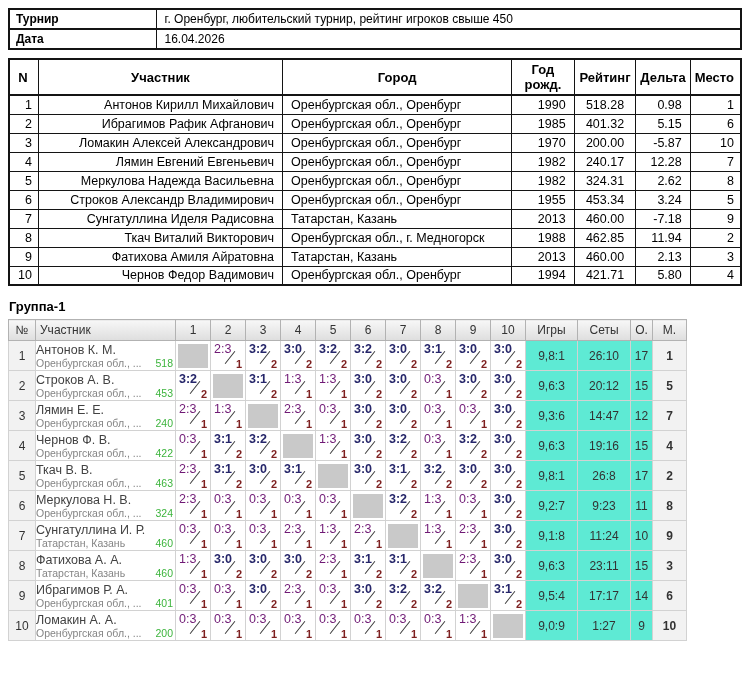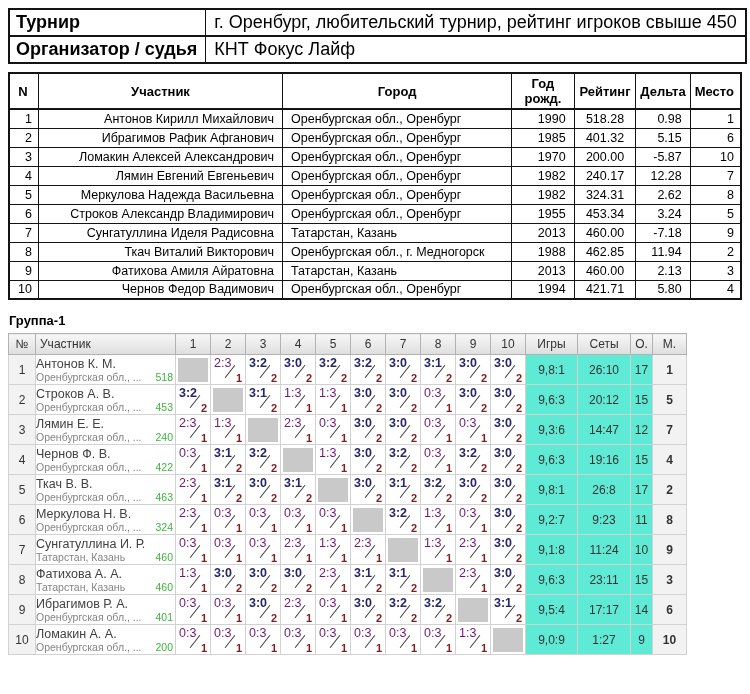--- a/index.html
+++ b/index.html
@@ -2,21 +2,21 @@
 <html><head>
 <meta charset="utf-8">
 <style>
   * { box-sizing: border-box; }
   html,body { margin:0; padding:0; background:#fff; }
   body { width:750px; height:694px; font-family:"Liberation Sans", sans-serif; overflow:hidden; }
   .page { padding:8px; }
 
   
   table.info { border-collapse:collapse; width:734px; margin:0 0 8px 0; }
-  table.info td { border:2px solid #141414; font-size:18px; color:#000; padding:2px 8px; height:17px; white-space:nowrap; }
+  table.info td { border:2px solid #141414; font-size:12px; color:#000; padding:2px 8px; height:17px; white-space:nowrap; }
   table.info td.lbl { width:147px; font-weight:bold; border-right:1px solid #141414; padding-left:6px; }
   table.info td.val { border-left:1px solid #141414; }
 
   
   table.plist { border-collapse:collapse; width:734px; margin:0 0 13px 0; border:2px solid #141414; }
   table.plist th { border:1px solid #141414; border-bottom:2px solid #141414; font-size:13px; font-weight:bold; color:#000; height:27px; padding:2px 4px; text-align:center; background:#fff; }
   table.plist td { border:1px solid #141414; font-size:12.5px; color:#000; height:19px; padding:1px 8px; white-space:nowrap; overflow:hidden; }
   .c-n     { width:28px;  text-align:right; padding-right:6px !important; }
   .c-name  { width:249px; text-align:right; }
   .c-city  { width:233px; text-align:left; }
@@ -53,22 +53,22 @@
 
 <div class="page">
 
   <table class="info">
     <tbody id="info-body">
         <tr>
           <td class="lbl">Турнир</td>
           <td class="val">г. Оренбург, любительский турнир, рейтинг игроков свыше 450</td>
         </tr>
         <tr>
-          <td class="lbl">Организатор / судья</td>
-          <td class="val">КНТ Фокус Лайф</td>
+          <td class="lbl">Дата</td>
+          <td class="val">16.04.2026</td>
         </tr>
       </tbody>
   </table>
 
   <table class="plist">
     <thead id="plist-head">
         <tr>
           <th class="c-n">N</th>
           <th class="c-name">Участник</th>
           <th class="c-city">Город</th>

